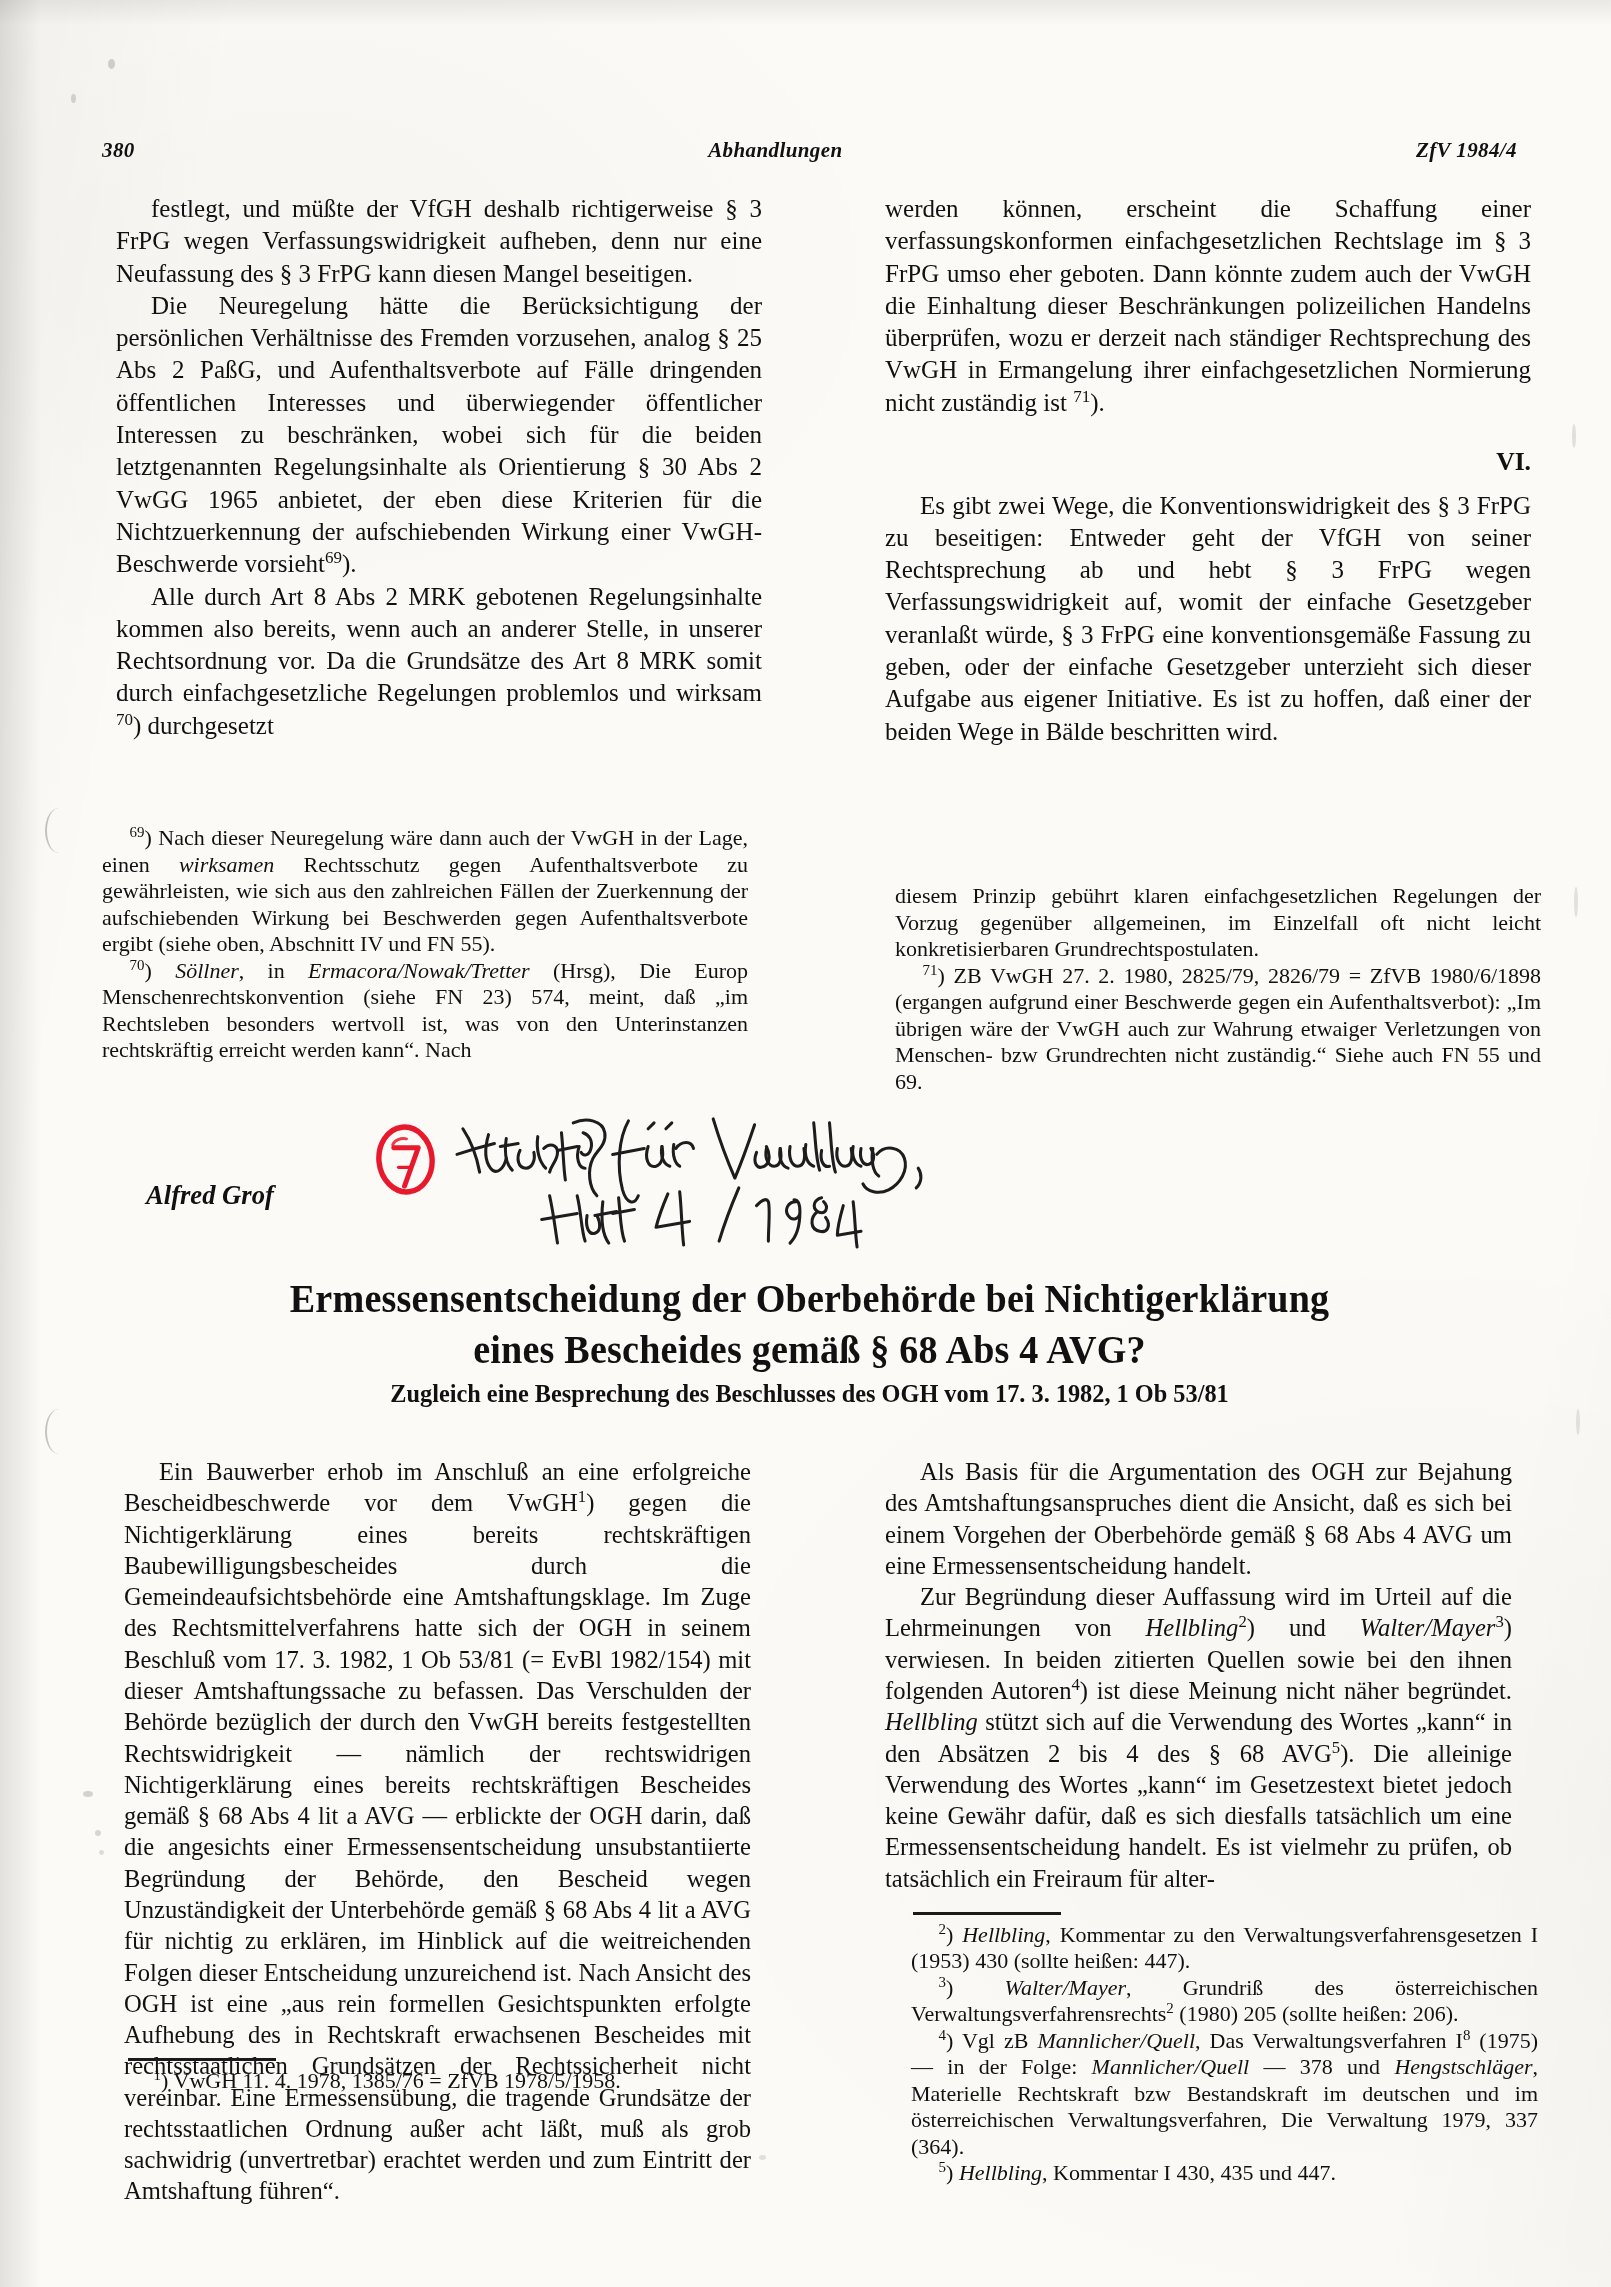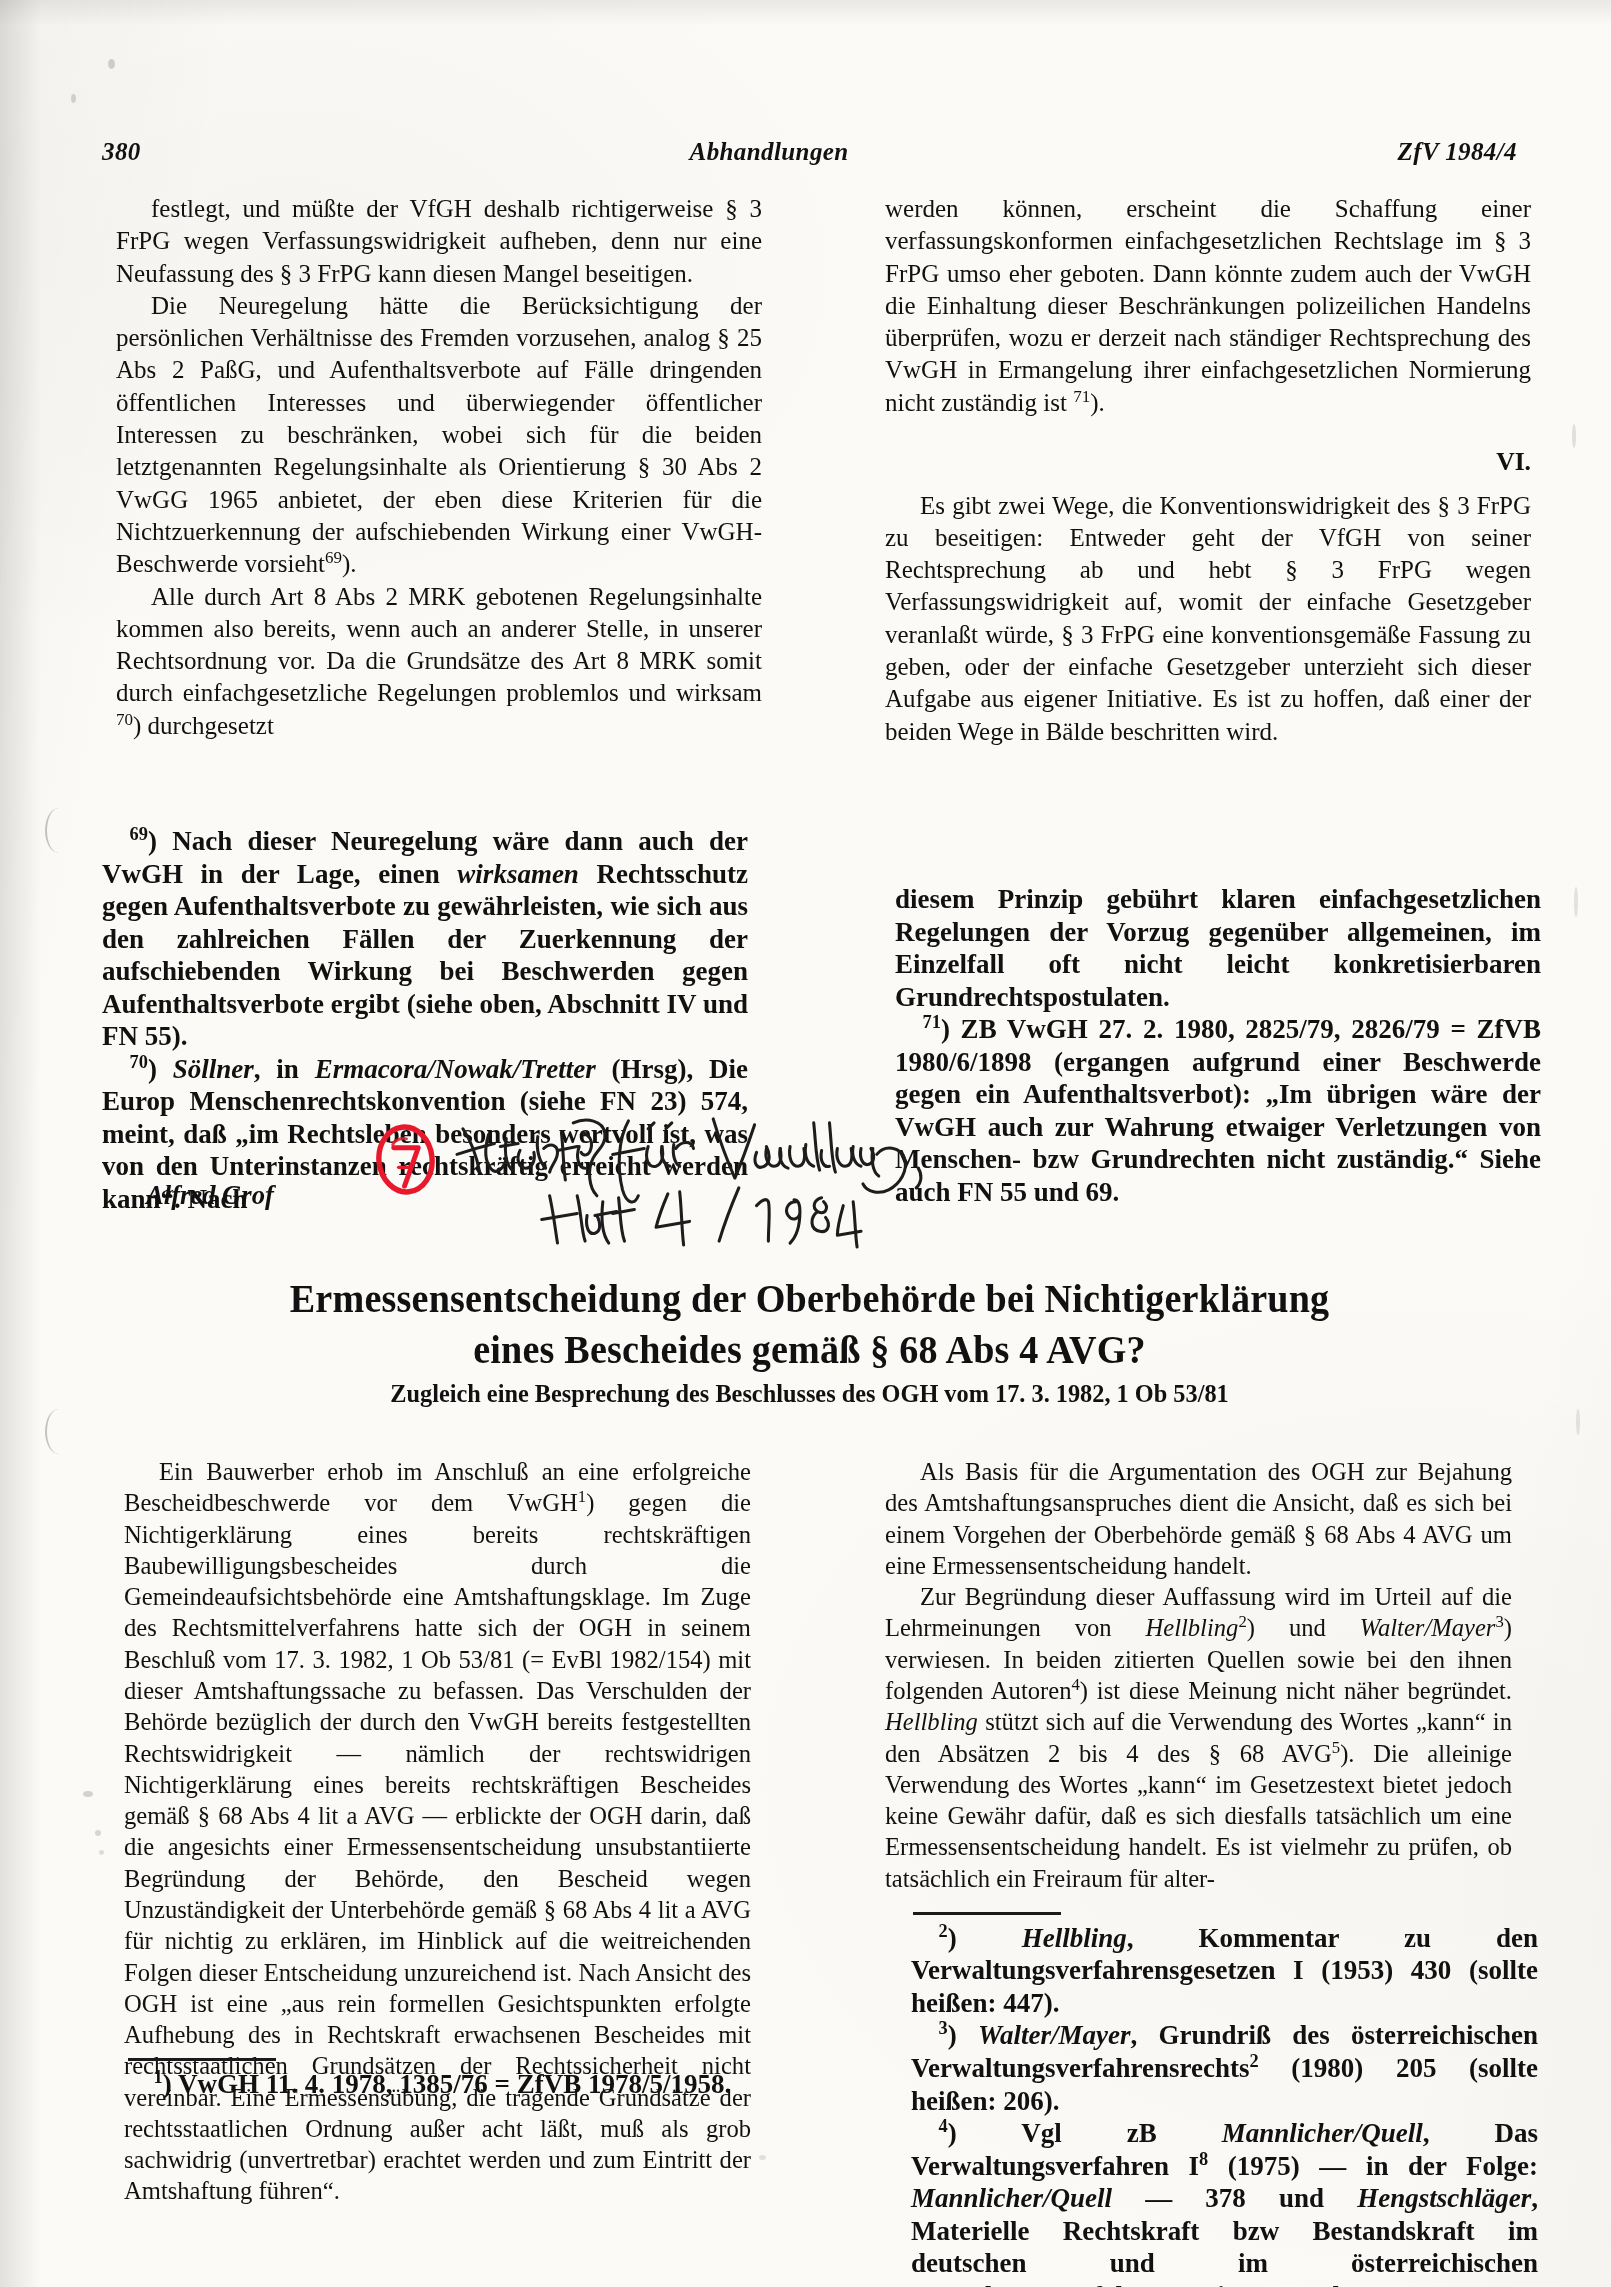--- a/index.html
+++ b/index.html
@@ -52,21 +52,21 @@
   .running-head {
     position: absolute;
     left: 102px;
     top: 138px;
     width: 1415px;
     display: flex;
     justify-content: space-between;
     align-items: baseline;
     font-weight: bold;
     font-style: italic;
-    font-size: 25px;
+    font-size: 21px;
     letter-spacing: 0.4px;
   }
   .running-head .center { flex: 1; text-align: center; }
 
   
   .col {
     position: absolute;
     width: 646px;
     font-size: 25px;
     line-height: 1.292;
@@ -88,24 +88,23 @@
     text-align: right;
     font-weight: bold;
     font-size: 25.6px;
     margin: 25.6px 0 11.8px 0;
   }
 
   
   .fn {
     position: absolute;
     width: 646px;
-    font-size: 27px;
+    font-size: 22px;
     line-height: 1.205;
     text-align: justify;
-    font-weight: bold;
   }
   .fn p { margin: 0; text-indent: 27.6px; }
   .fn p.noindent { text-indent: 0; }
   .fn-rule {
     width: 148px;
     height: 0;
     border-top: 3px solid #1a1a1a;
     margin: 0 0 6.9px 2px;
   }
   sup { font-size: 0.68em; vertical-align: super; line-height: 0; }

